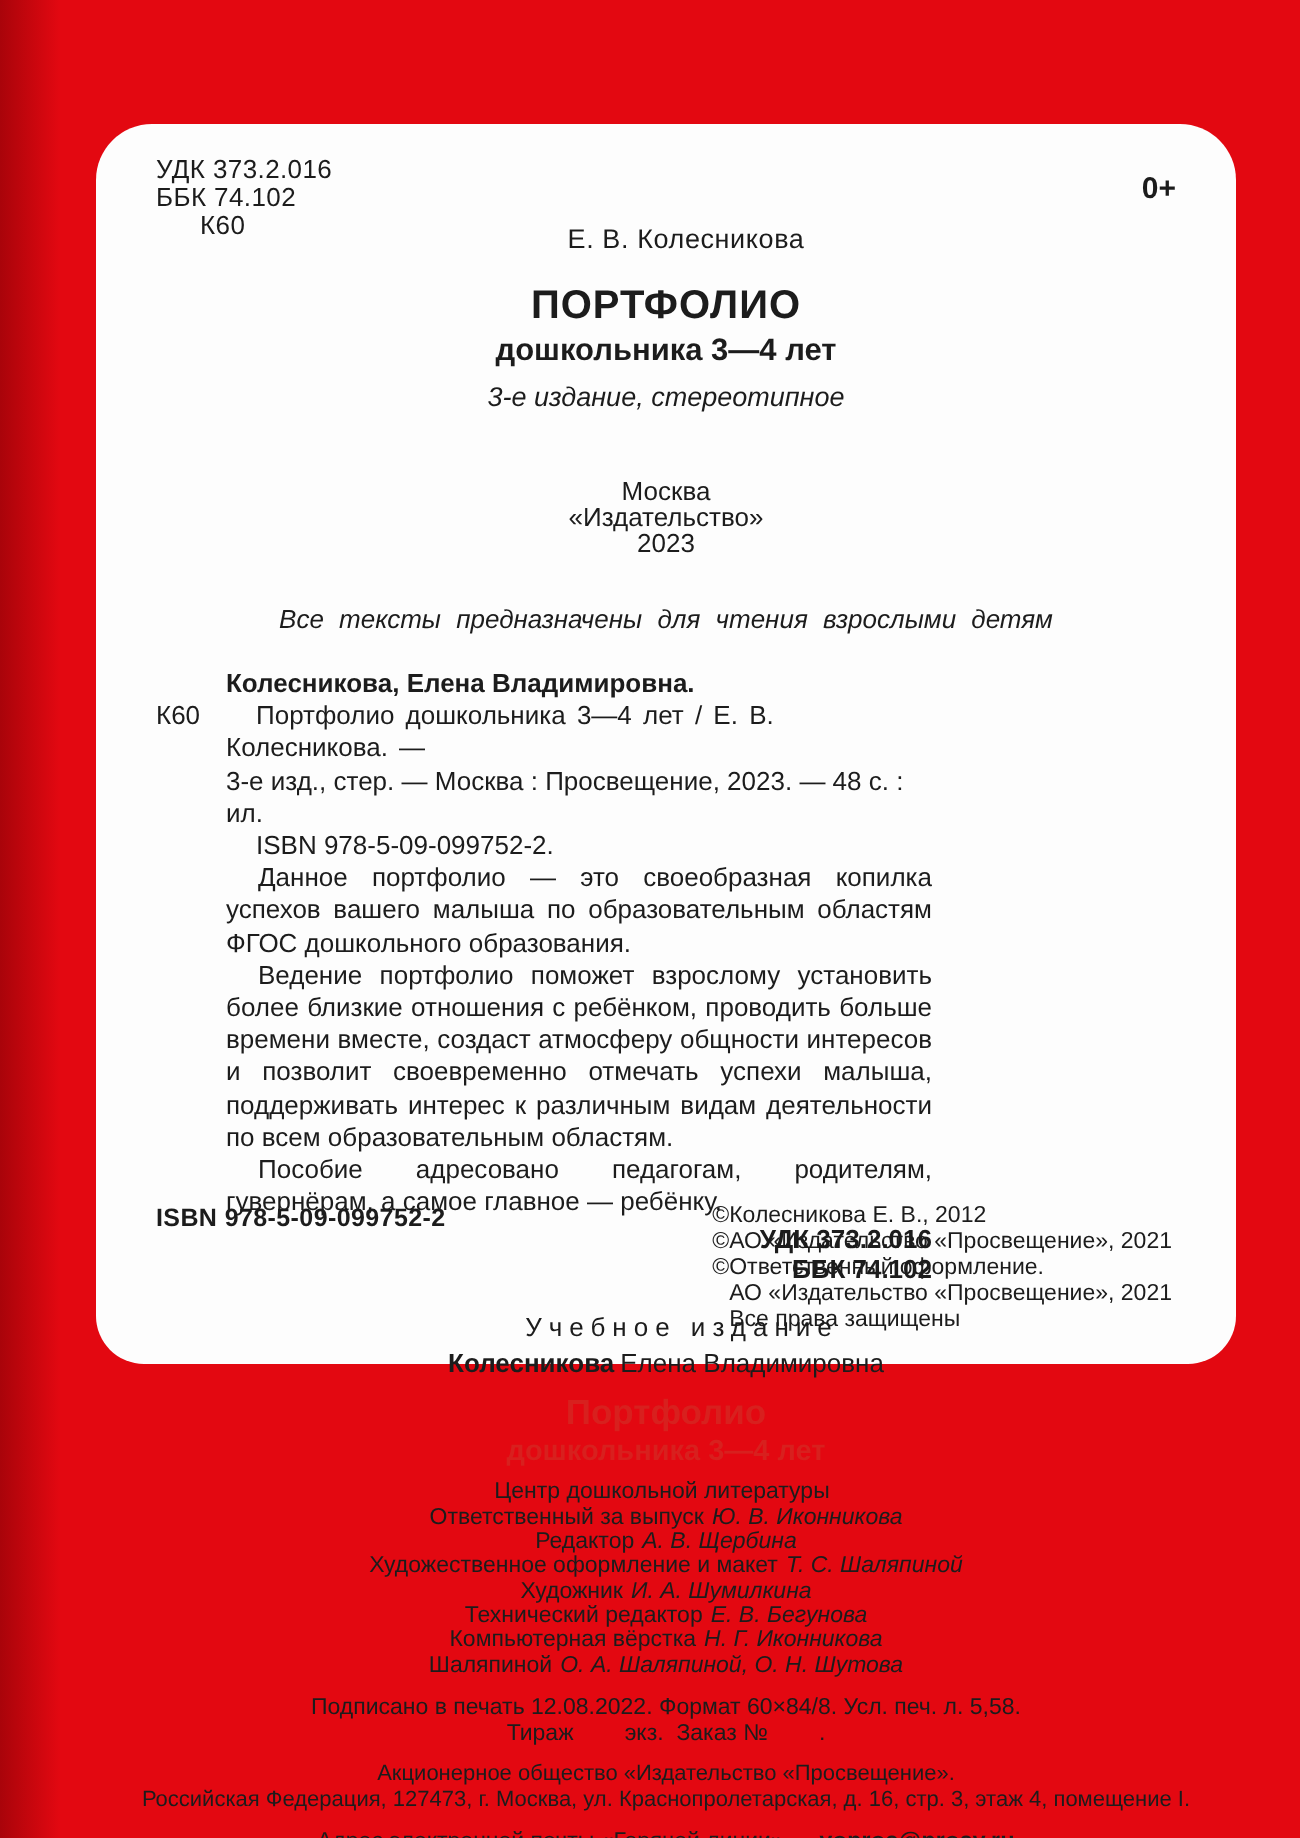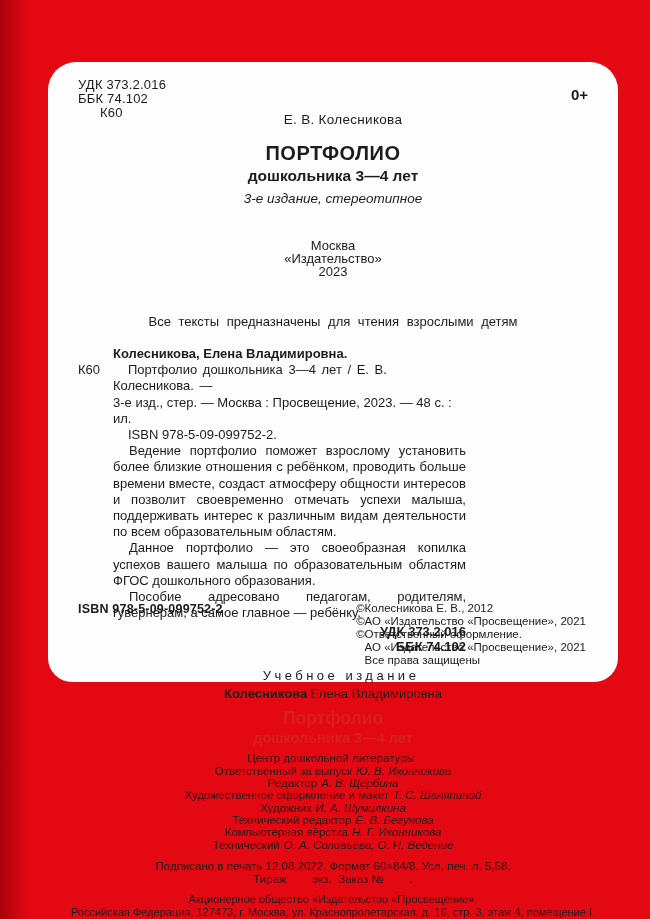--- a/index.html
+++ b/index.html
@@ -34,21 +34,21 @@
     position: absolute; right: 30px; top: 24px;
     font-weight: bold; font-size: 15px;
   }
   
   .flow { padding-top: 50px; text-align: center; }
   .author { font-size: 13.5px; letter-spacing: .3px; padding-left: 20px; }
   .title { font-size: 20px; font-weight: bold; letter-spacing: .5px; margin-top: 15px; }
   .subtitle { font-size: 15.5px; font-weight: bold; margin-top: 2px; }
   .edition { font-size: 13.5px; font-style: italic; margin-top: 6px; }
   .imprint { margin-top: 33px; font-size: 13px; line-height: 13px; }
-  .notice { margin-top: 36px; font-size: 13px; word-spacing: 4px; }
+  .notice { margin-top: 24px; font-size: 13px; word-spacing: 4px; font-style: italic; }
   
   .catalog {
     margin: 17px 152px 0 65px;
     text-align: left; font-size: 13px; line-height: 16.2px;
   }
   .catalog .heading { font-weight: bold; }
   .entry-wrap { position: relative; }
   .entry-wrap .code { position: absolute; left: -35px; top: 0; }
   .entry-l1 { text-indent: 15px; word-spacing: 2px; }
   .isbn-line { text-indent: 15px; }
@@ -108,43 +108,43 @@
     <div class="notice">Все тексты предназначены для чтения взрослыми детям</div>
 
     <div class="catalog">
       <div class="heading">Колесникова, Елена Владимировна.</div>
       <div class="entry-wrap">
         <span class="code">К60</span>
         <div class="entry-l1">Портфолио дошкольника 3—4 лет / Е. В. Колесникова. —</div>
         <div>3-е изд., стер. — Москва : Просвещение, 2023. — 48 с. : ил.</div>
         <div class="isbn-line">ISBN 978-5-09-099752-2.</div>
       </div>
+      <p>Данное портфолио — это своеобразная копилка успехов вашего малыша по образовательным областям ФГОС дошкольного образования.</p>
       <p>Ведение портфолио поможет взрослому установить более близкие отношения с ребёнком, проводить больше времени вместе, создаст атмосферу общности интересов и позволит своевременно отмечать успехи малыша, поддерживать интерес к различным видам деятельности по всем образовательным областям.</p>
-      <p>Данное портфолио — это своеобразная копилка успехов вашего малыша по образовательным областям ФГОС дошкольного образования.</p>
       <p>Пособие адресовано педагогам, родителям, гувернёрам, а самое главное — ребёнку.</p>
       <div class="udk-right">
         <div>УДК 373.2.016</div>
         <div>ББК 74.102</div>
       </div>
     </div>
 
     <div class="ed-type">Учебное издание</div>
     <div class="ed-author"><b>Колесникова</b><span>Елена Владимировна</span></div>
     <div class="red-title">Портфолио</div>
     <div class="red-subtitle">дошкольника 3—4 лет</div>
 
     <div class="credits">
       <div class="c"><span class="role">Центр дошкольной литературы</span><span class="nm"></span></div>
       <div class="c"><span class="role">Ответственный за выпуск</span><span class="nm">Ю. В. Иконникова</span></div>
       <div class="c"><span class="role">Редактор</span><span class="nm">А. В. Щербина</span></div>
       <div class="c"><span class="role">Художественное оформление и макет</span><span class="nm">Т. С. Шаляпиной</span></div>
       <div class="c"><span class="role">Художник</span><span class="nm">И. А. Шумилкина</span></div>
       <div class="c"><span class="role">Технический редактор</span><span class="nm">Е. В. Бегунова</span></div>
       <div class="c"><span class="role">Компьютерная вёрстка</span><span class="nm">Н. Г. Иконникова</span></div>
-      <div class="c"><span class="role">Технический</span><span class="nm">О. А. Соловьёва, О. Н. Ведение</span></div>
+      <div class="c"><span class="role">Шаляпиной</span><span class="nm">О. А. Шаляпиной, О. Н. Шутова</span></div>
     </div>
 
     <div class="print-info">
       <div>Подписано в печать 12.08.2022. Формат 60×84/8. Усл. печ. л. 5,58.</div>
       <div>Тираж &nbsp;&nbsp;&nbsp;&nbsp;&nbsp;&nbsp; экз. &nbsp;Заказ № &nbsp;&nbsp;&nbsp;&nbsp;&nbsp;&nbsp; .</div>
     </div>
 
     <div class="publisher">
       <div>Акционерное общество «Издательство «Просвещение».</div>
       <div>Российская Федерация, 127473, г. Москва, ул. Краснопролетарская, д. 16, стр. 3, этаж 4, помещение I.</div>

